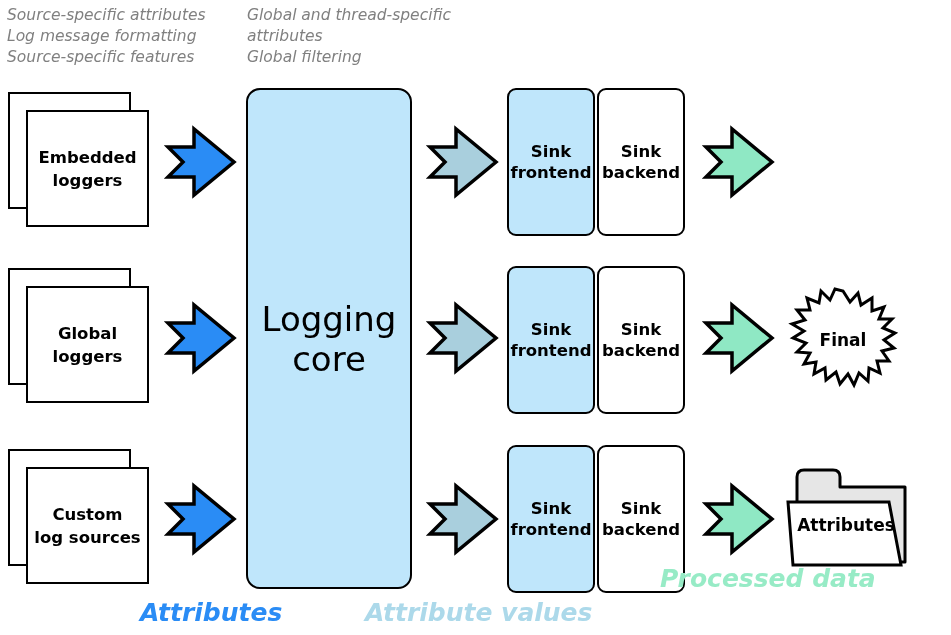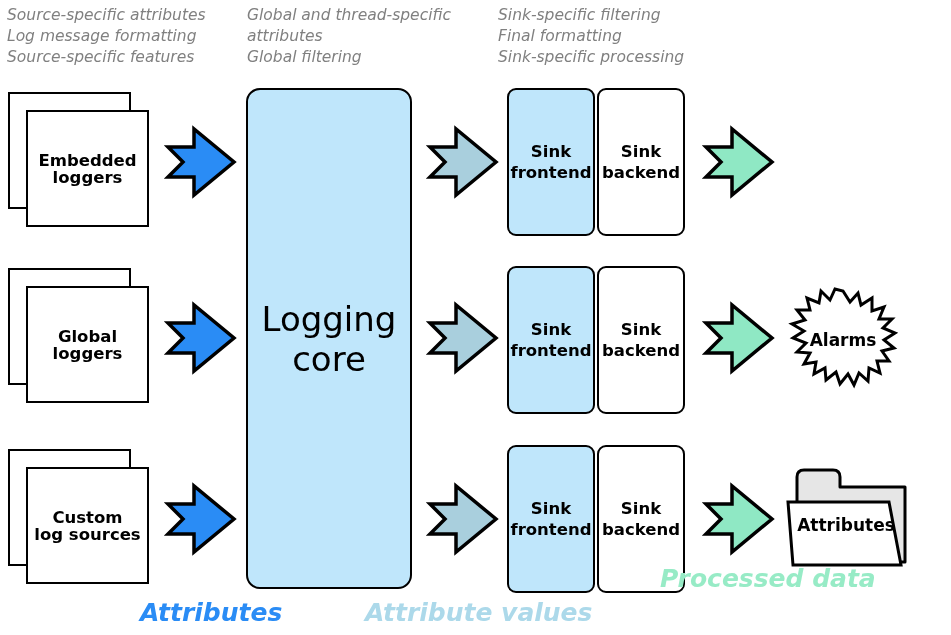--- a/index.html
+++ b/index.html
@@ -56,21 +56,21 @@
     top: 18px;
     width: 123px;
     height: 117px;
     display: flex;
     align-items: center;
     justify-content: center;
   }
   .paper-stack .label {
     font-weight: bold;
     font-size: 16.5px;
-    line-height: 17px;
+    line-height: 23px;
     text-align: center;
     color: #000000;
     white-space: pre-line;
     padding: 0 2px;
   }
 
   
   #logging-core {
     position: absolute;
     left: 246px;
@@ -164,23 +164,20 @@
 <body>
 
 <div id="canvas">
 
   <div class="caption-col" id="caption-sources">Source-specific attributes
 Log message formatting
 Source-specific features</div>
   <div class="caption-col" id="caption-core">Global and thread-specific
 attributes
 Global filtering</div>
-  <div class="caption-col" id="caption-sinks">Sink-specific filtering
-Final formatting
-Sink-specific processing</div>
 
   <div class="paper-stack" style="left:8px; top:92px;">
     <div class="sheet back"></div>
     <div class="sheet front">
       <div class="label">Embedded
 loggers</div>
     </div>
   </div>
 
   <div class="arrow" style="left:166px; top:126px;">
@@ -292,21 +289,21 @@
     <svg viewBox="0 0 110 110" preserveAspectRatio="none">
       <g>
         <path d="M 55,3 L 62,14 L 70,5 L 73,17 L 84,10 L 84,23 L 96,19 L 91,31
                  L 104,31 L 95,40 L 107,45 L 96,52 L 106,60 L 94,63 L 101,73
                  L 89,73 L 92,85 L 81,80 L 80,93 L 71,85 L 66,97 L 60,86
                  L 52,96 L 48,84 L 38,92 L 37,80 L 26,86 L 28,74 L 16,76
                  L 22,65 L 9,64 L 18,55 L 5,50 L 16,43 L 4,36 L 17,32
                  L 9,22 L 22,22 L 19,10 L 31,15 L 33,3 L 42,12 L 47,1 Z" fill="#ffffff" stroke="#000000" stroke-width="3" stroke-linejoin="miter"></path>
       </g>
     </svg>
-    <div class="shape-label" style="top:42px;">Alarms</div>
+    <div class="shape-label" style="top:42px;">Final</div>
   </div>
 
   <div class="output-shape" style="left:785px; top:465px; width:128px; height:105px;">
     <svg viewBox="0 0 128 105" preserveAspectRatio="none">
       <g>
         <path d="M 12,30 L 12,12 Q 12,5 19,5 L 48,5 Q 55,5 55,12 L 55,22
                  L 120,22 L 120,97 L 12,97 Z" fill="#e6e6e6" stroke="#000000" stroke-width="3" stroke-linejoin="round"></path>
         <path d="M 3,37 L 104,37 L 116,100 L 8,100 Z" fill="#ffffff" stroke="#000000" stroke-width="3" stroke-linejoin="miter"></path>
       </g>
     </svg>

